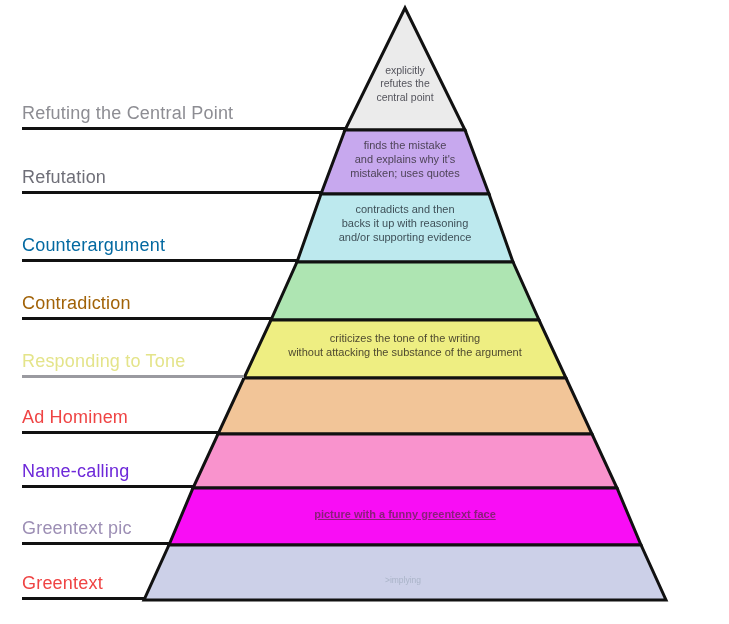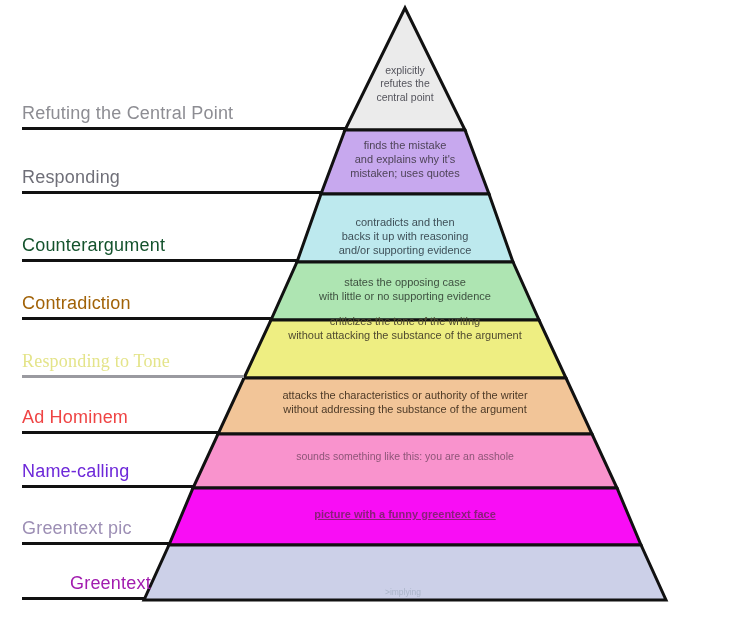--- a/index.html
+++ b/index.html
@@ -77,21 +77,21 @@
   .green-reply {
     color: #d2457f;
     text-decoration: underline;
     font-size: 10px;
     display: block;
   }
   .green-quote {
     color: #aab4c8;
     font-size: 8.5px;
     display: block;
-    margin-top: 13px;
+    margin-top: 1px;
   }
 </style>
 </head>
 <body>
 
 <div id="pyramid-figure">
 
   <svg id="pyramid-svg" viewBox="0 0 729 624" preserveAspectRatio="none">
 
     <polygon points="405,8 345,130 465,130" fill="#ebebeb" stroke="#111111" stroke-width="3"></polygon>
@@ -112,81 +112,76 @@
 
     <polygon points="169,545 641,545 666,600 144,600" fill="#ccd0e8" stroke="#111111" stroke-width="3"></polygon>
   </svg>
 
   <div class="label-row" style="top:130px; width:345px;">
     <span class="label-text">Refuting the Central Point</span>
     <div class="label-rule" style="width:323px;"></div>
   </div>
 
   <div class="label-row" style="top:194px; width:321px;">
-    <span class="label-text" style="color:#6f6f78;">Responding</span>
+    <span class="label-text" style="color:#6f6f78;">Refutation</span>
     <div class="label-rule" style="width:299px;"></div>
   </div>
 
   <div class="label-row" style="top:262px; width:297px;">
-    <span class="label-text" style="color:#14532d;">Counterargument</span>
+    <span class="label-text" style="color:#0369a1;">Counterargument</span>
     <div class="label-rule" style="width:275px;"></div>
   </div>
 
   <div class="label-row" style="top:320px; width:271px;">
     <span class="label-text" style="color:#a16207;">Contradiction</span>
     <div class="label-rule" style="width:249px;"></div>
   </div>
 
   <div class="label-row" style="top:378px; width:244px;">
-    <span class="label-text" style="color:#e4e48a;font-family:Liberation Serif, serif;">Responding to Tone</span>
+    <span class="label-text" style="color:#e4e48a;">Responding to Tone</span>
     <div class="label-rule" style="width:222px; background:#9a9aa0;"></div>
   </div>
 
   <div class="label-row" style="top:434px; width:218px;">
     <span class="label-text" style="color:#ef4444;text-align:center;">Ad Hominem</span>
     <div class="label-rule" style="width:196px;"></div>
   </div>
 
   <div class="label-row" style="top:488px; width:193px;">
     <span class="label-text" style="color:#6d28d9;">Name-calling</span>
     <div class="label-rule" style="width:171px;"></div>
   </div>
 
   <div class="label-row" style="top:545px; width:169px;">
     <span class="label-text" style="color:#9d8fb5;">Greentext pic</span>
     <div class="label-rule" style="width:147px;"></div>
   </div>
 
   <div class="label-row" style="top:600px; width:144px;">
-    <span class="label-text" style="color:#a21caf;margin-left:48px;">Greentext</span>
+    <span class="label-text" style="color:#ef4444;">Greentext</span>
     <div class="label-rule" style="width:122px;"></div>
   </div>
 
   <div class="tier-text t-apex" style="left:355px; top:64px; width:100px;">explicitly
 refutes the
 central point</div>
 
   <div class="tier-text t-refut" style="left:325px; top:138px; width:160px;">finds the mistake
 and explains why it's
 mistaken; uses quotes</div>
 
-  <div class="tier-text t-counter" style="left:300px; top:215px; width:210px;">contradicts and then
+  <div class="tier-text t-counter" style="left:300px; top:202px; width:210px;">contradicts and then
 backs it up with reasoning
 and/or supporting evidence</div>
 
-  <div class="tier-text t-contra" style="left:272px; top:275px; width:266px;">states the opposing case
-with little or no supporting evidence</div>
 
-  <div class="tier-text t-tone" style="left:240px; top:314px; width:330px;">criticizes the tone of the writing
+  <div class="tier-text t-tone" style="left:240px; top:331px; width:330px;">criticizes the tone of the writing
 without attacking the substance of the argument</div>
 
-  <div class="tier-text t-adhom" style="left:212px; top:388px; width:386px;">attacks the characteristics or authority of the writer
-without addressing the substance of the argument</div>
 
-  <div class="tier-text t-name" style="left:196px; top:450px; width:418px;">sounds something like this: you are an asshole</div>
 
   <div class="tier-text t-react" style="left:172px; top:507px; width:466px;">picture with a funny greentext face</div>
 
   <div class="tier-text t-green" style="left:148px; top:560px; width:510px;">
     <span class="green-quote">&gt;implying</span>
   </div>
 
 </div>
 
 </body></html>

